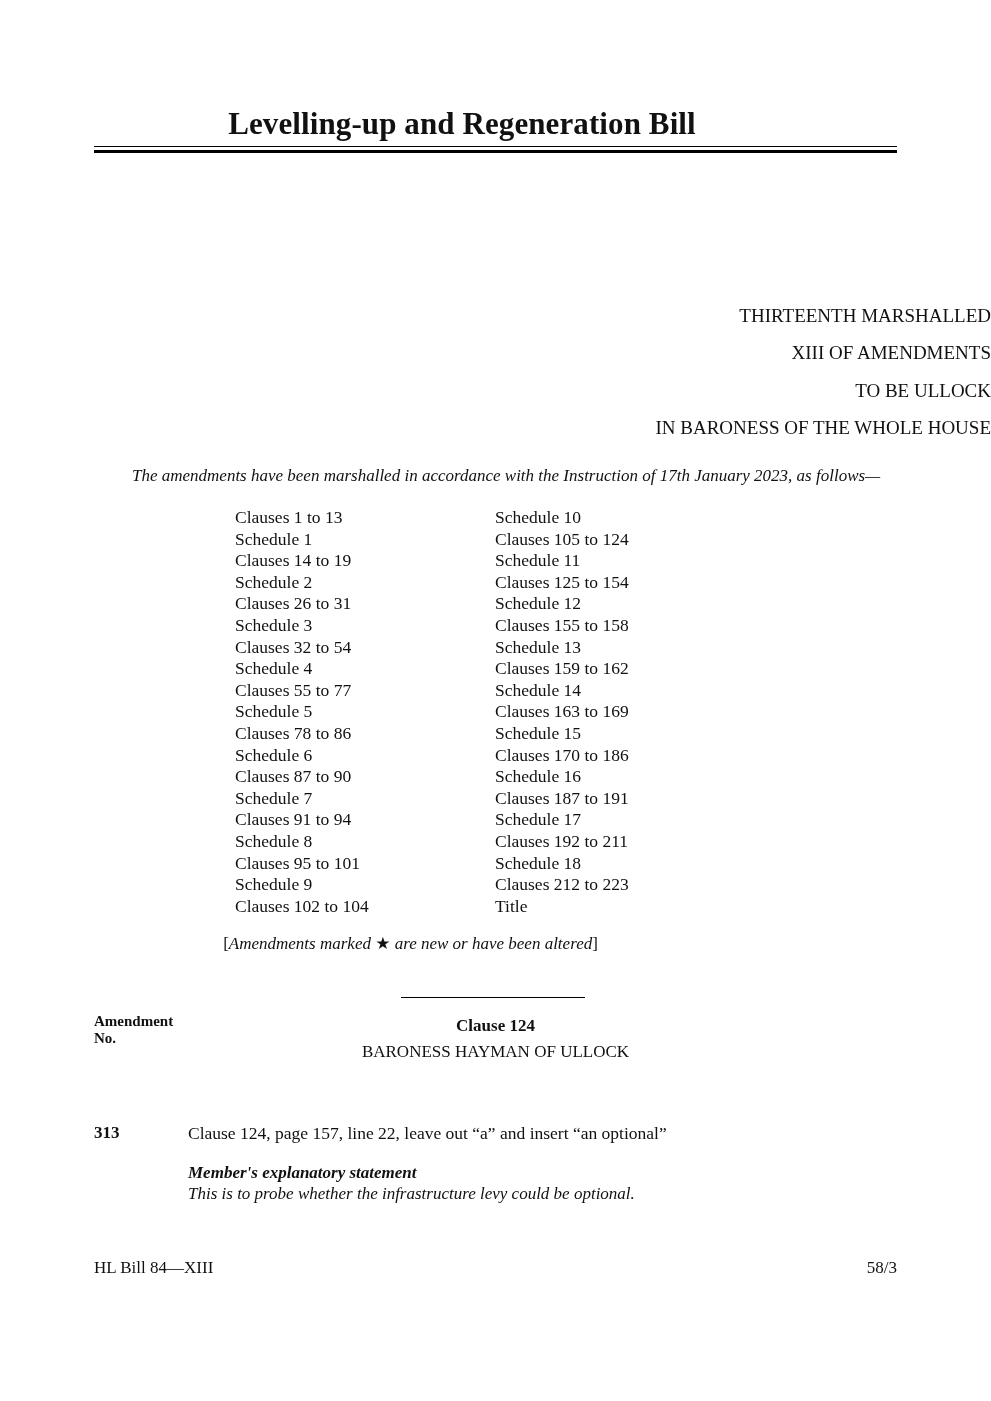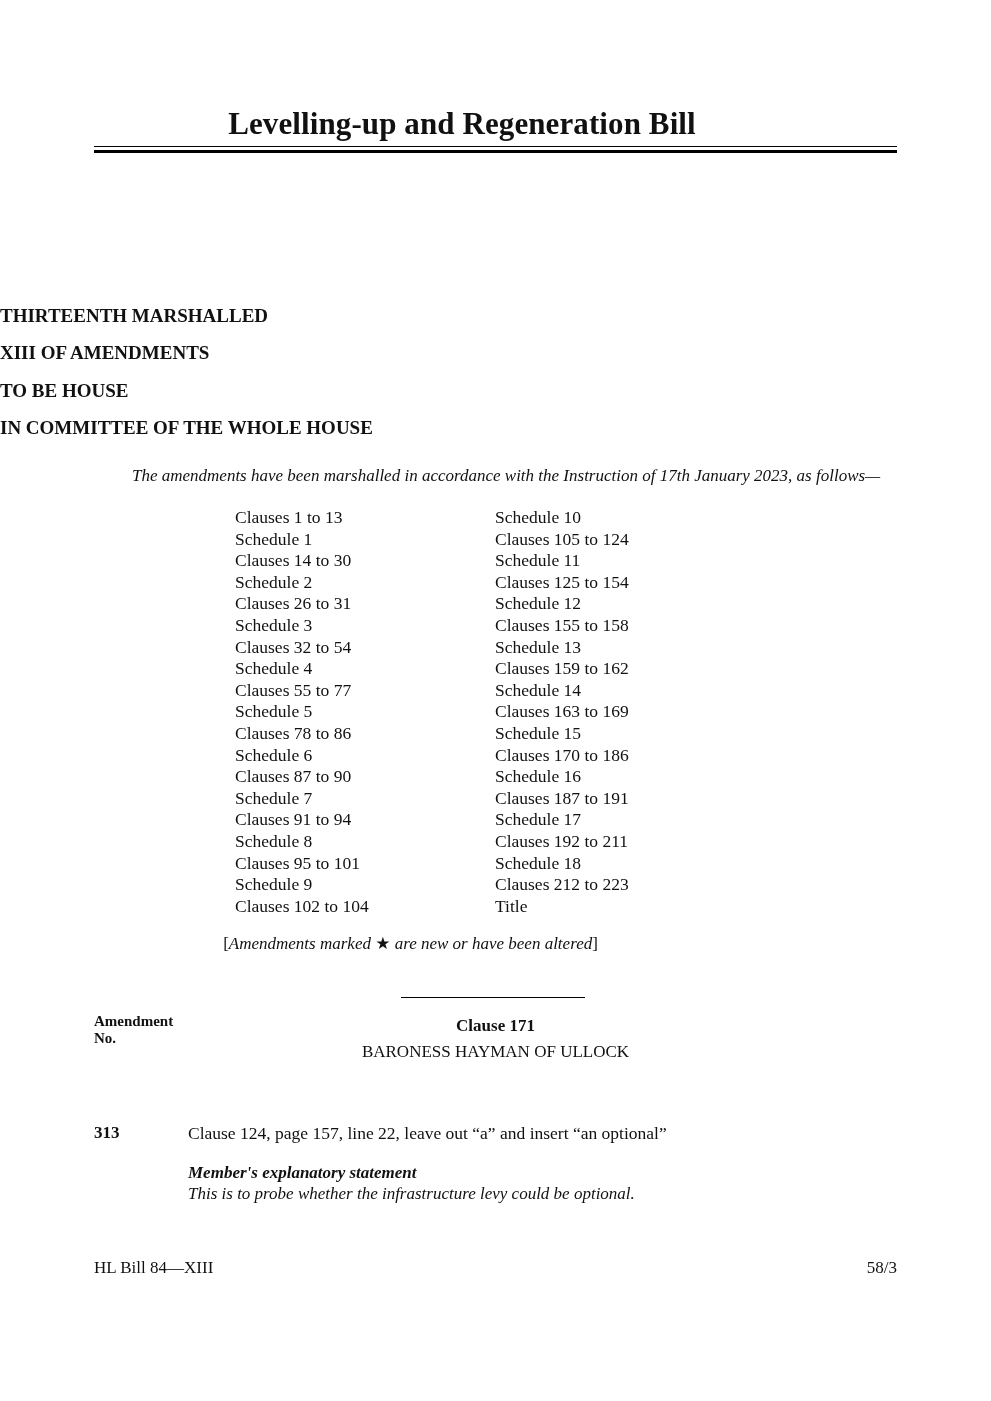--- a/index.html
+++ b/index.html
@@ -2,21 +2,21 @@
 <html><head>
 <meta charset="utf-8">
 <style>
   html, body { margin: 0; padding: 0; background: #ffffff; }
   body { width: 991px; height: 1401px; position: relative; overflow: hidden;
          font-family: "Liberation Serif", "DejaVu Serif", serif; color: #111; }
   .abs { position: absolute; }
   .title { left: 0; width: 924px; top: 106px; text-align: center; font-size: 31px; font-weight: bold; letter-spacing: 0.1px; }
   .rule-thin { left: 94px; width: 803px; top: 146px; height: 0; border-top: 1px solid #000; }
   .rule-thick { left: 94px; width: 803px; top: 150px; height: 0; border-top: 3px solid #000; }
-  .heading-line { left: 0; width: 991px; text-align: left; font-size: 19px; font-weight: bold; }
+  .heading-line { left: 0; width: 991px; text-align: right; font-size: 19px; }
   .intro { left: 94px; width: 803px; top: 465px; font-size: 17px; font-style: italic; line-height: 21px; text-align: justify; }
   .intro .indent { display: inline-block; width: 38px; }
   .list-col { font-size: 17.5px; line-height: 21.6px; }
   .list-col div { white-space: nowrap; }
   .col-left { left: 235px; top: 507px; }
   .col-right { left: 495px; top: 507px; }
   .note { left: 0; width: 821px; top: 933px; text-align: center; font-size: 17px; }
   .note .it { font-style: italic; }
   .separator { left: 401px; width: 184px; top: 997px; height: 0; border-top: 1px solid #000; }
   .amend-no { left: 94px; top: 1013px; font-size: 15px; font-weight: bold; line-height: 17px; }
@@ -31,29 +31,29 @@
 </style>
 </head>
 <body>
 
 <div class="abs title">Levelling-up and Regeneration Bill</div>
 <div class="abs rule-thin"></div>
 <div class="abs rule-thick"></div>
 
 <div class="abs heading-line" style="top:305px">THIRTEENTH MARSHALLED</div>
 <div class="abs heading-line" style="top:342px">XIII OF AMENDMENTS</div>
-<div class="abs heading-line" style="top:380px">TO BE HOUSE</div>
-<div class="abs heading-line" style="top:417px">IN COMMITTEE OF THE WHOLE HOUSE</div>
+<div class="abs heading-line" style="top:380px">TO BE ULLOCK</div>
+<div class="abs heading-line" style="top:417px">IN BARONESS OF THE WHOLE HOUSE</div>
 
 <div class="abs intro"><span class="indent"></span><span>The amendments have been marshalled in accordance with the Instruction of 17th January 2023, as follows—</span></div>
 
 <div class="abs list-col col-left">
   <div>Clauses 1 to 13</div>
   <div>Schedule 1</div>
-  <div>Clauses 14 to 30</div>
+  <div>Clauses 14 to 19</div>
   <div>Schedule 2</div>
   <div>Clauses 26 to 31</div>
   <div>Schedule 3</div>
   <div>Clauses 32 to 54</div>
   <div>Schedule 4</div>
   <div>Clauses 55 to 77</div>
   <div>Schedule 5</div>
   <div>Clauses 78 to 86</div>
   <div>Schedule 6</div>
   <div>Clauses 87 to 90</div>
@@ -89,21 +89,21 @@
 
 <div class="abs note"><span>[</span><span class="it">Amendments marked </span><span>★</span><span class="it"> are new or have been altered</span><span>]</span></div>
 
 <div class="abs separator"></div>
 
 <div class="abs amend-no">
   <div>Amendment</div>
   <div>No.</div>
 </div>
 
-<div class="abs clause-heading">Clause 171</div>
+<div class="abs clause-heading">Clause 124</div>
 <div class="abs member">BARONESS HAYMAN OF ULLOCK</div>
 
 <div class="abs num">313</div>
 <div class="abs amend-text">Clause 124, page 157, line 22, leave out “a” and insert “an optional”</div>
 <div class="abs stmt-head">Member's explanatory statement</div>
 <div class="abs stmt-text">This is to probe whether the infrastructure levy could be optional.</div>
 
 <div class="abs footer-left">HL Bill 84—XIII</div>
 <div class="abs footer-right">58/3</div>
 

